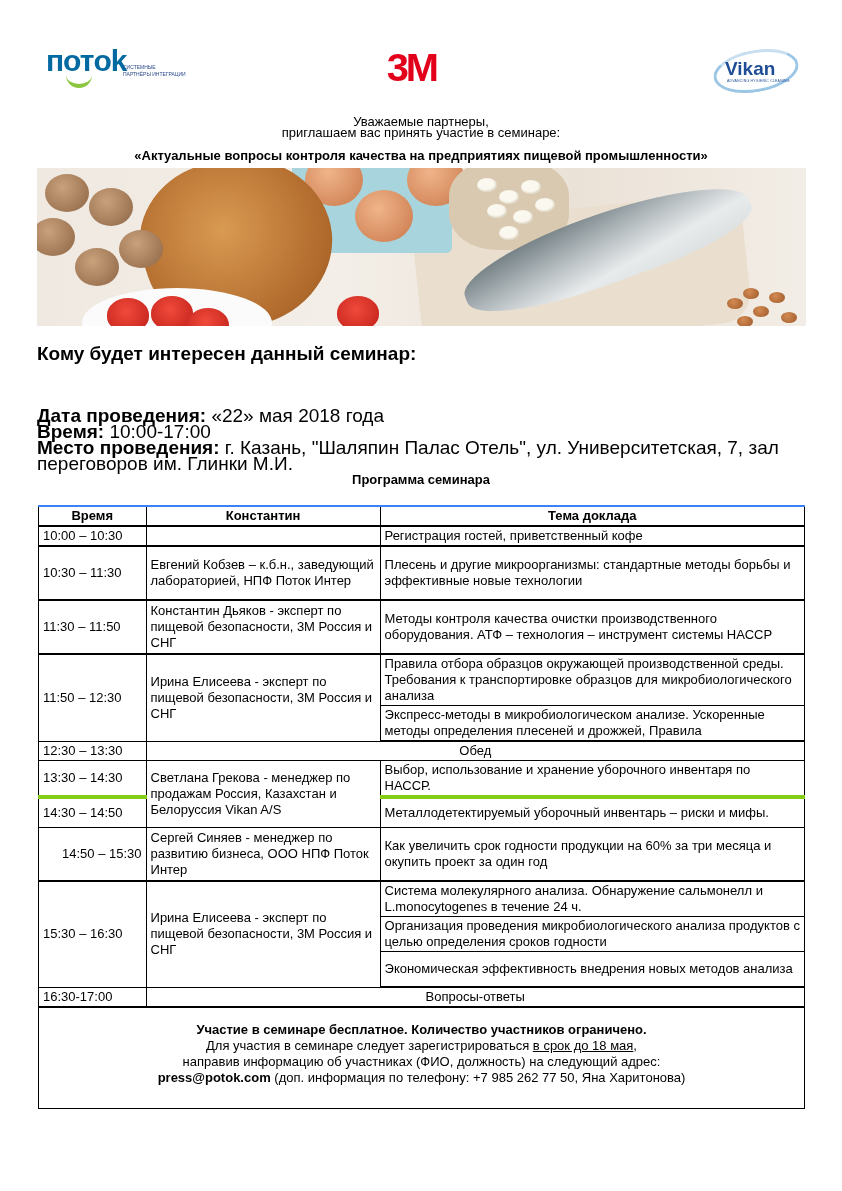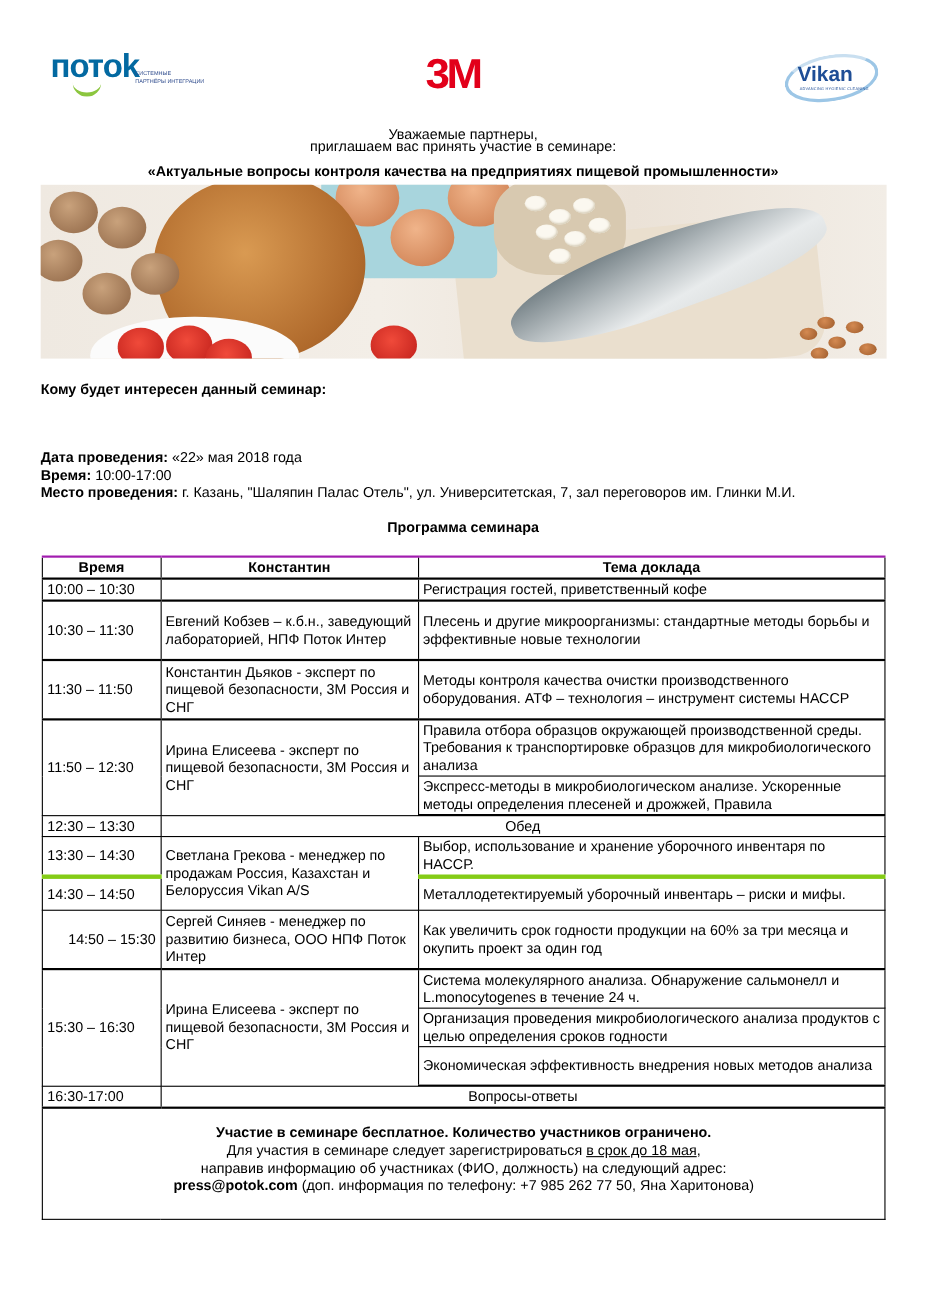--- a/index.html
+++ b/index.html
@@ -40,31 +40,31 @@
   .plate { left: 45px; top: 120px; width: 190px; height: 70px; border-radius: 50%; background: #fbfbfb; }
   .berry { width: 42px; height: 34px; border-radius: 50% 50% 45% 45%; background: radial-gradient(circle at 45% 40%, #f04a3a, #c01f1a); }
   .sack { left: 412px; top: -8px; width: 120px; height: 90px; border-radius: 40%; background: #d8c9b0; }
   .bean { width: 20px; height: 14px; border-radius: 50%; background: #fbf8f0; box-shadow: inset -1px -1px 2px #d6cdb8; }
   .board { left: 380px; top: 40px; width: 330px; height: 130px; background: #eadfce; border-radius: 30px; transform: rotate(-6deg); }
   .fish { left: 420px; top: 45px; width: 300px; height: 70px; border-radius: 50% 60% 40% 50%;
           background: linear-gradient(170deg, #5c6a70 0%, #b9c0c3 45%, #e8ebec 70%, #d9dcdc 100%); transform: rotate(-20deg); }
   .almond { width: 16px; height: 11px; border-radius: 50%; background: radial-gradient(circle at 40% 35%, #d48a52, #9c5a2a); }
 
   
-  .info { left: 37px; width: 780px; font-size: 13px; line-height: 16px; }
+  .info { left: 37px; width: 780px; font-size: 19px; line-height: 16px; }
   .b { font-weight: bold; }
 
   
   .prog-title { top: 472px; font-weight: bold; font-size: 13px; }
 
   
   table.program { position: absolute; left: 38px; top: 505px; width: 767px; border-collapse: collapse;
                   font-size: 13px; line-height: 16px; }
   table.program td, table.program th { border: 1px solid #000; padding: 1px 4px; vertical-align: middle; }
-  table.program th { font-weight: bold; text-align: center; height: 14px; border-top: 2px solid #a21caf; border-bottom: 2px solid #000; }
+  table.program th { font-weight: bold; text-align: center; height: 14px; border-top: 2px solid #3b82f6; border-bottom: 2px solid #000; }
   table.program col.c1 { width: 99px; }
   table.program col.c2 { width: 234px; }
   table.program td.time { white-space: nowrap; }
   table.program td.center { text-align: center; }
   table.program tr.thick-top td { border-top: 4px solid #84cc16; }
   table.program tr.thick-bottom td { border-bottom: 2px solid #000; }
   .footer-cell { text-align: center; padding: 14px 4px 22px !important; line-height: 16px; }
   .underline { text-decoration: underline; }
 </style>
 </head>

